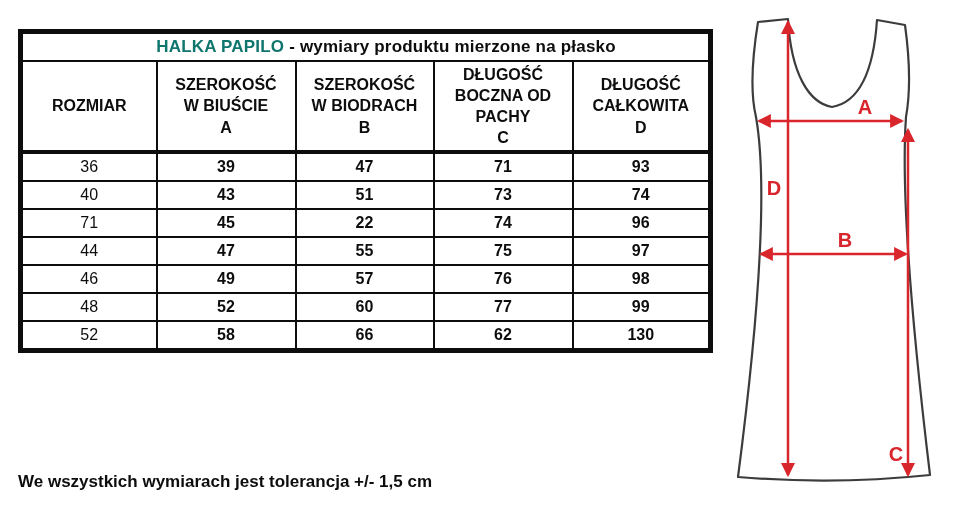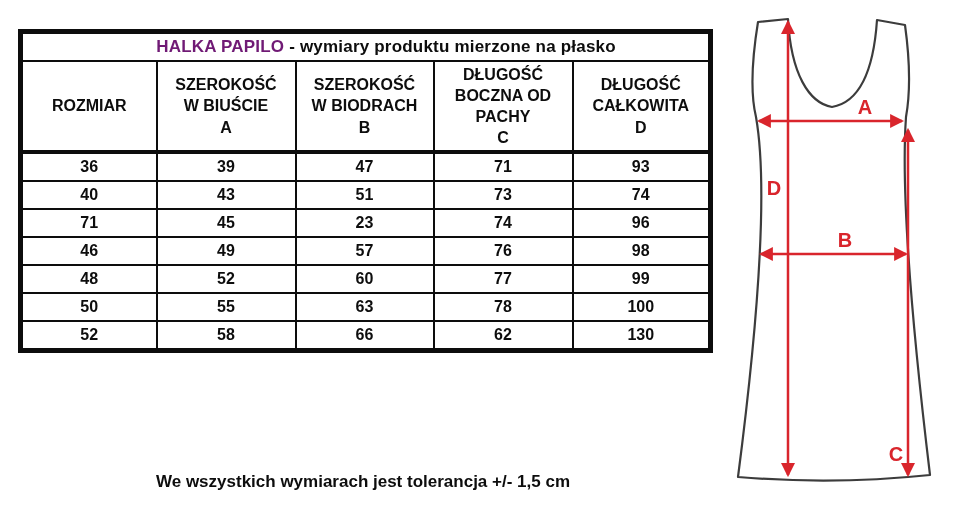--- a/index.html
+++ b/index.html
@@ -13,30 +13,30 @@
     border:5px solid #0d0d0d;
   }
   .size-table td,.size-table th{
     border:2px solid #0d0d0d;
     text-align:center;vertical-align:middle;padding:0;
   }
   .title-cell{
     height:26px;font-size:17px;font-weight:bold;
     border-bottom:2px solid #0d0d0d;letter-spacing:.2px;
   }
-  .brand{color:#701a75;margin-left:41px;}
+  .brand{color:#0f766e;margin-left:41px;}
   .header-row th{
     height:88px;font-size:16px;font-weight:bold;line-height:1.32;
     white-space:pre-line;border-bottom:4px solid #0d0d0d;
   }
   .data-row td{height:26px;font-size:16px;font-weight:bold;}
-  .data-row td.size-col{font-weight:bold;}
+  .data-row td.size-col{font-weight:normal;}
   .footer-note{
     position:absolute;left:18px;top:472px;width:690px;
-    text-align:center;font-size:17px;font-weight:bold;white-space:nowrap;
+    text-align:left;font-size:17px;font-weight:bold;white-space:nowrap;
   }
   .dress-diagram{position:absolute;left:713px;top:4px;width:250px;height:505px;}
   .dim-label{font-family:"Liberation Sans",sans-serif;font-size:20px;font-weight:bold;}
 </style>
 </head>
 <body>
 
 <table class="size-table">
   <colgroup>
     <col style="width:136px">
@@ -77,44 +77,44 @@
       <tr class="data-row">
         <td class="size-col">40</td>
         <td>43</td>
         <td>51</td>
         <td>73</td>
         <td>74</td>
       </tr>
       <tr class="data-row">
         <td class="size-col">71</td>
         <td>45</td>
-        <td>23</td>
+        <td>22</td>
         <td>74</td>
         <td>96</td>
+      </tr>
+      <tr class="data-row">
+        <td class="size-col">44</td>
+        <td>47</td>
+        <td>55</td>
+        <td>75</td>
+        <td>97</td>
       </tr>
       <tr class="data-row">
         <td class="size-col">46</td>
         <td>49</td>
         <td>57</td>
         <td>76</td>
         <td>98</td>
       </tr>
       <tr class="data-row">
         <td class="size-col">48</td>
         <td>52</td>
         <td>60</td>
         <td>77</td>
         <td>99</td>
-      </tr>
-      <tr class="data-row">
-        <td class="size-col">50</td>
-        <td>55</td>
-        <td>63</td>
-        <td>78</td>
-        <td>100</td>
       </tr>
       <tr class="data-row">
         <td class="size-col">52</td>
         <td>58</td>
         <td>66</td>
         <td>62</td>
         <td>130</td>
       </tr>
     </tbody>
 </table>

